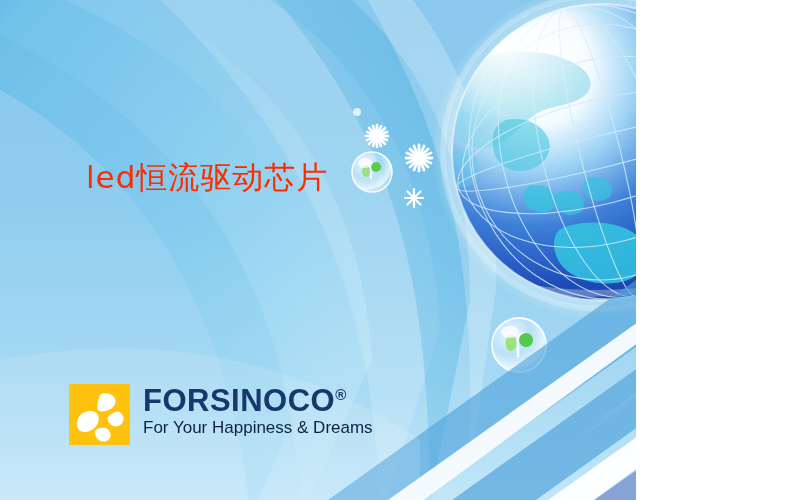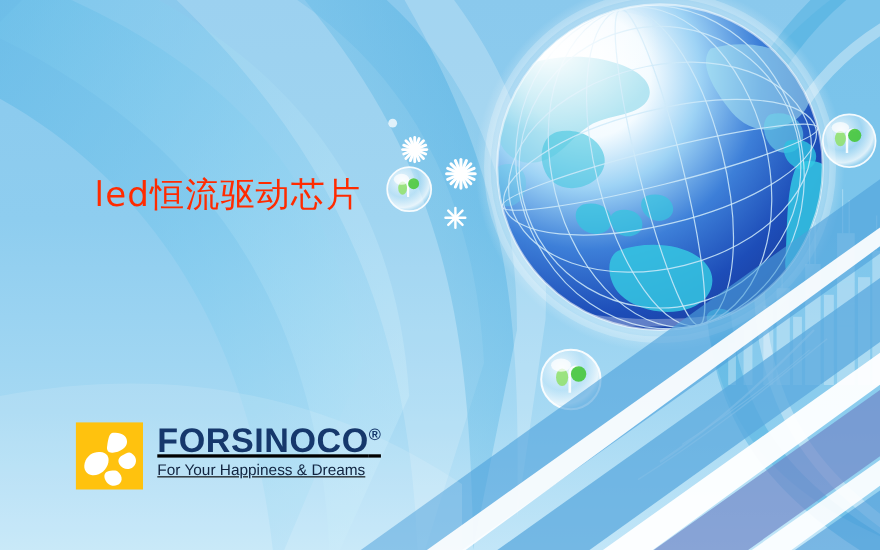--- a/index.html
+++ b/index.html
@@ -6,21 +6,21 @@
     margin: 0;
     padding: 0;
     background: #ffffff;
   }
   body {
     font-family: "Liberation Sans", sans-serif;
   }
 
   #banner {
     position: relative;
-    width: 800px;
+    width: 636px;
     height: 500px;
     overflow: hidden;
     background: linear-gradient(180deg, #8ccbee 0%, #8ecdef 38%, #a3d7f2 72%, #bde4f7 100%);
   }
 
   
   .art {
     position: absolute;
     inset: 0;
     width: 800px;
@@ -64,41 +64,40 @@
     flex: 0 0 auto;
     position: relative;
   }
   #logo-mark svg { display: block; }
   #logo-text {
     margin-left: 13px;
     display: flex;
     flex-direction: column;
     justify-content: center;
     padding-top: 1px;
-    text-decoration: underline;
   }
   #logo-wordmark {
     color: #16386c;
     font-family: "Liberation Sans", sans-serif;
     font-weight: bold;
     font-size: 31px;
     line-height: 32px;
     letter-spacing: 0.5px;
     white-space: nowrap;
   }
   #logo-wordmark .reg {
     font-size: 15px;
     vertical-align: super;
     line-height: 1;
     letter-spacing: 0;
   }
   #logo-tagline {
     color: #10233f;
     font-family: "Liberation Sans", sans-serif;
-    font-size: 14px;
+    font-size: 17px;
     line-height: 19px;
     margin-top: 1px;
     white-space: nowrap;
   }
 </style>
 </head>
 <body>
 
 <div id="banner">
 

